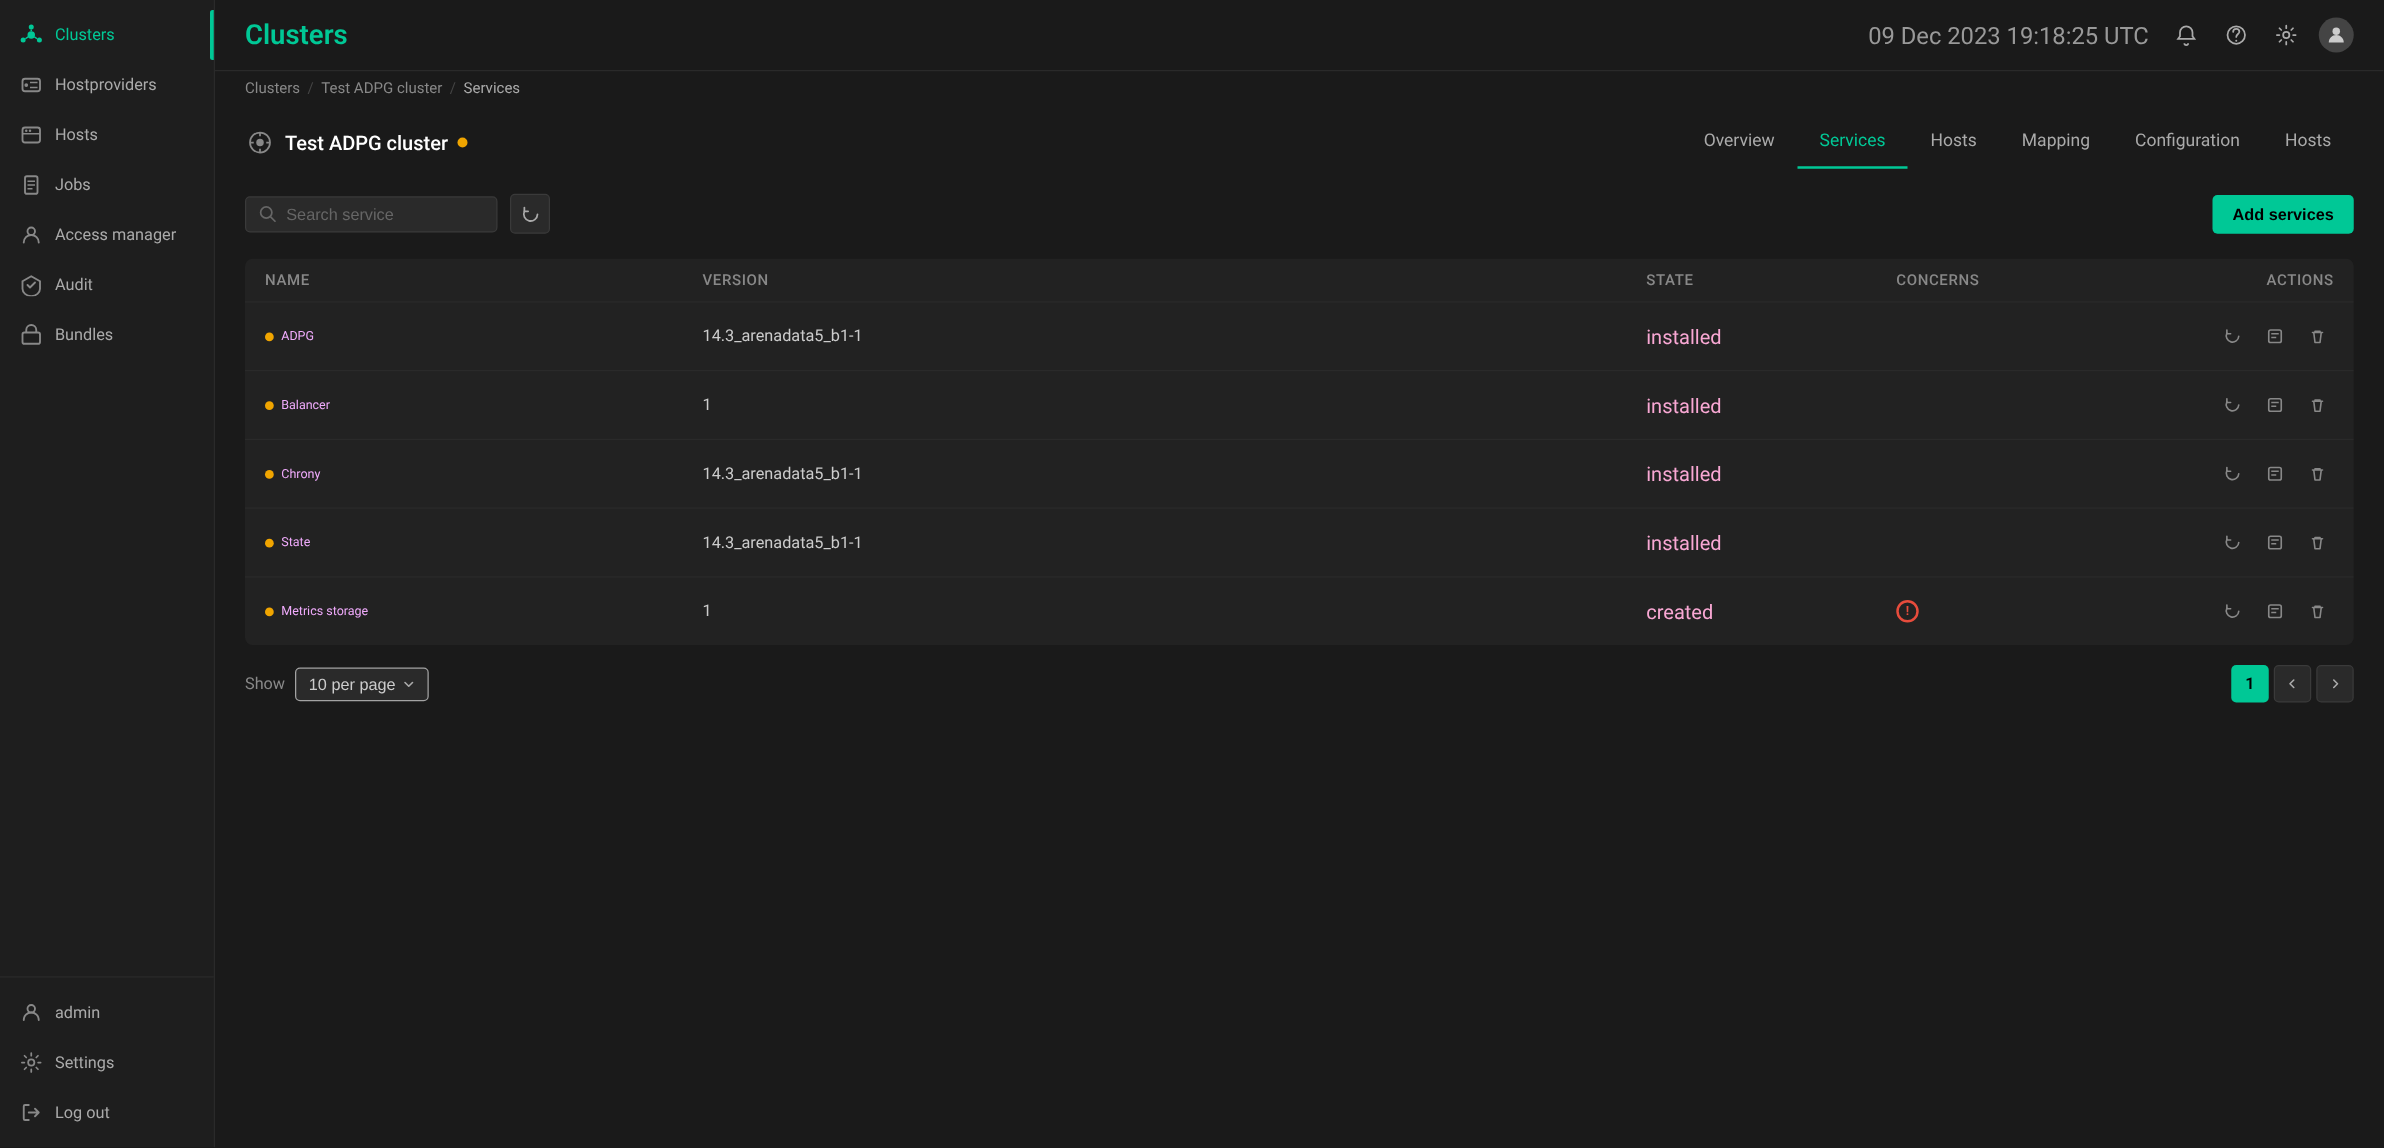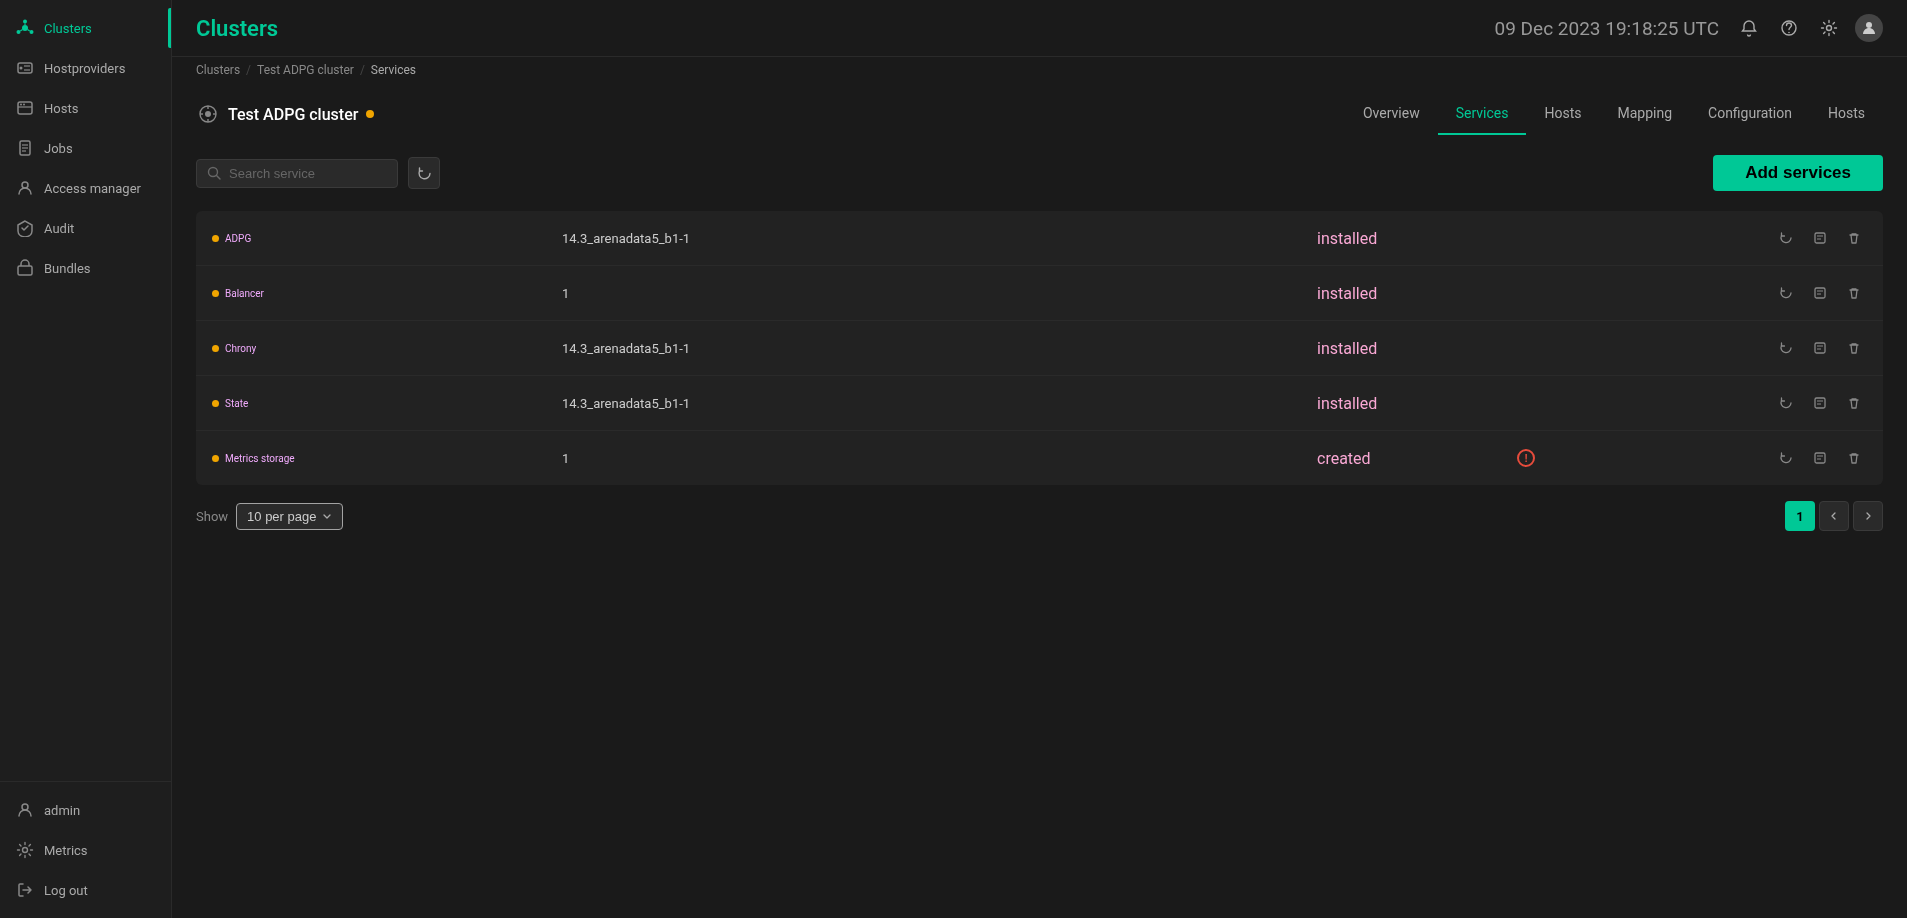--- a/index.html
+++ b/index.html
@@ -263,22 +263,22 @@
       justify-content: center;
       cursor: pointer;
       color: #aaa;
       font-size: 14px;
     }
     .add-btn {
       background: #00c896;
       color: #000;
       border: none;
       border-radius: 4px;
-      padding: 8px 32px;
-      font-size: 17px;
+      padding: 8px 16px;
+      font-size: 13px;
       font-weight: 600;
       cursor: pointer;
     }
 
     
     .table-container {
       background: #222;
       border-radius: 6px;
       overflow: hidden;
     }
@@ -519,21 +519,21 @@
       <span class="nav-label">admin</span>
     </div>
 
     <div class="nav-item">
       <span class="nav-icon">
         <svg width="18" height="18" viewBox="0 0 18 18" fill="none">
           <circle cx="9" cy="9" r="2.5" stroke="#888" stroke-width="1.4"></circle>
           <path d="M9 1.5v2M9 14.5v2M1.5 9h2M14.5 9h2M3.6 3.6l1.4 1.4M13 13l1.4 1.4M3.6 14.4l1.4-1.4M13 5l1.4-1.4" stroke="#888" stroke-width="1.4" stroke-linecap="round"></path>
         </svg>
       </span>
-      <span class="nav-label">Metrics</span>
+      <span class="nav-label">Settings</span>
     </div>
 
     <div class="nav-item">
       <span class="nav-icon">
         <svg width="18" height="18" viewBox="0 0 18 18" fill="none">
           <path d="M7 3H4a1 1 0 00-1 1v10a1 1 0 001 1h3" stroke="#888" stroke-width="1.5" stroke-linecap="round"></path>
           <path d="M12 12l3-3-3-3M15 9H7" stroke="#888" stroke-width="1.5" stroke-linecap="round" stroke-linejoin="round"></path>
         </svg>
       </span>
       <span class="nav-label">Log out</span>
@@ -627,20 +627,27 @@
           <svg width="15" height="15" viewBox="0 0 15 15" fill="none">
             <path d="M13 7.5A5.5 5.5 0 112.5 5" stroke="#aaa" stroke-width="1.4" stroke-linecap="round"></path>
             <path d="M2.5 2v3h3" stroke="#aaa" stroke-width="1.4" stroke-linecap="round" stroke-linejoin="round"></path>
           </svg>
         </div>
       </div>
       <button class="add-btn">Add services</button>
     </div>
 
     <div class="table-container">
+      <div class="table-header">
+        <div>Name</div>
+        <div>Version</div>
+        <div>State</div>
+        <div>Concerns</div>
+        <div style="text-align:right">Actions</div>
+      </div>
 
       <div class="table-row">
         <div class="service-name">
           <span class="service-dot"></span>
           <span>ADPG</span>
         </div>
         <div class="cell-version">14.3_arenadata5_b1-1</div>
         <div class="cell-state">installed</div>
         <div class="cell-concerns"></div>
         <div class="cell-actions">

